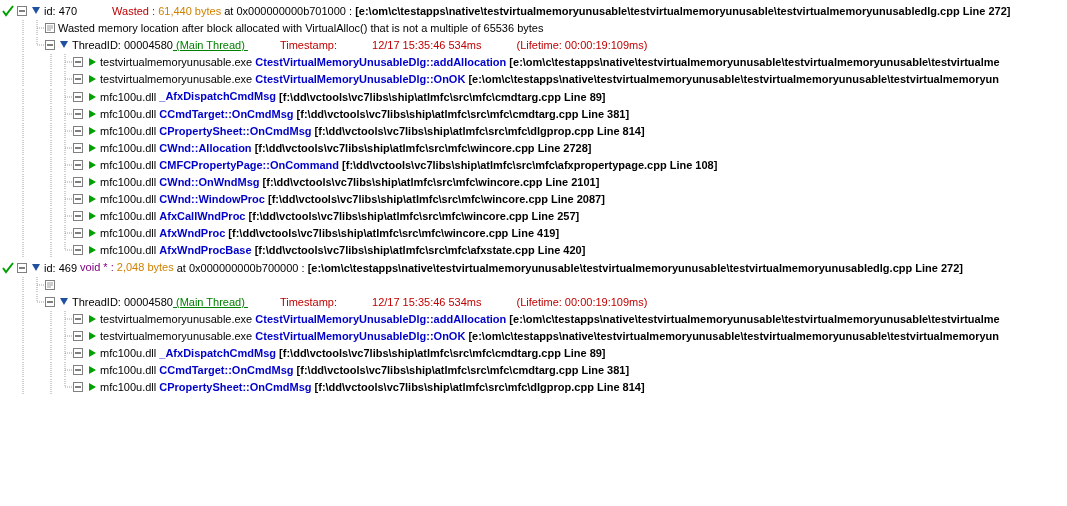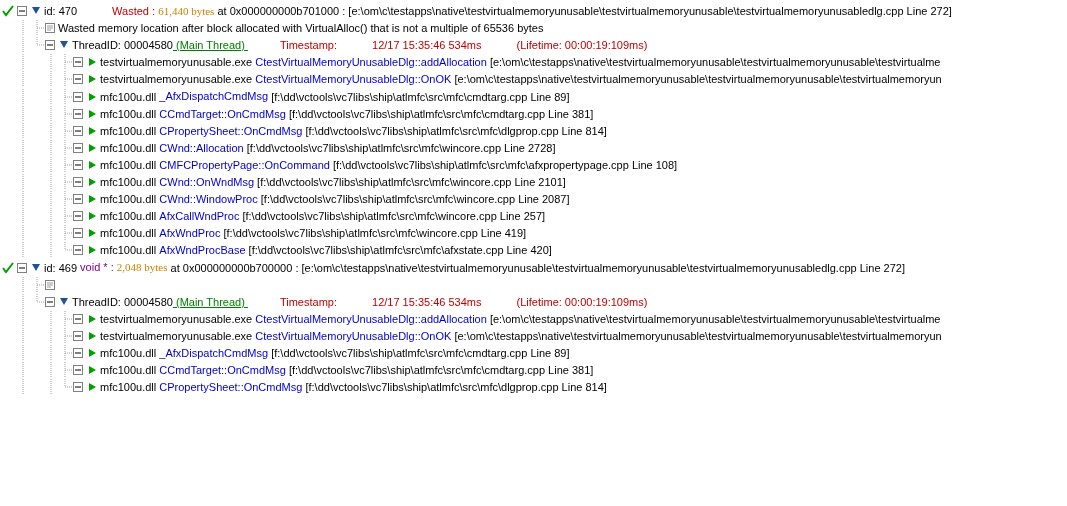--- a/index.html
+++ b/index.html
@@ -15,24 +15,24 @@
   }
   .tree { line-height: 16px; }
   .row { margin: 0; }
   .row > span, .row > svg { vertical-align: middle; }
   svg.vline-cell { width: 14px; height: 16px; }
   svg.icon { width: 12px; height: 12px; margin-right: 2px; }
   .txt { vertical-align: middle; }
   .black { color: #000000; margin-top: 36px; }
   .blue { color: #0000cc; }
   .red { color: #c00000; padding-left: 32px; }
-  .orange { color: #d08000; font-family: Liberation Serif, serif; }
+  .orange { color: #d08000; }
   .purple { color: #800080; text-align: center; }
   .green { color: #008000; text-decoration: underline; }
-  .bold { font-weight: normal; }
+  .bold { font-weight: bold; }
 </style>
 </head>
 <body>
 
 <div class="tree" id="tree">
     <div class="row"><svg class="icon">
         <use href="#sym-checkmark"></use>
       </svg><svg class="icon">
         <use href="#sym-minus"></use>
       </svg><svg class="icon">

